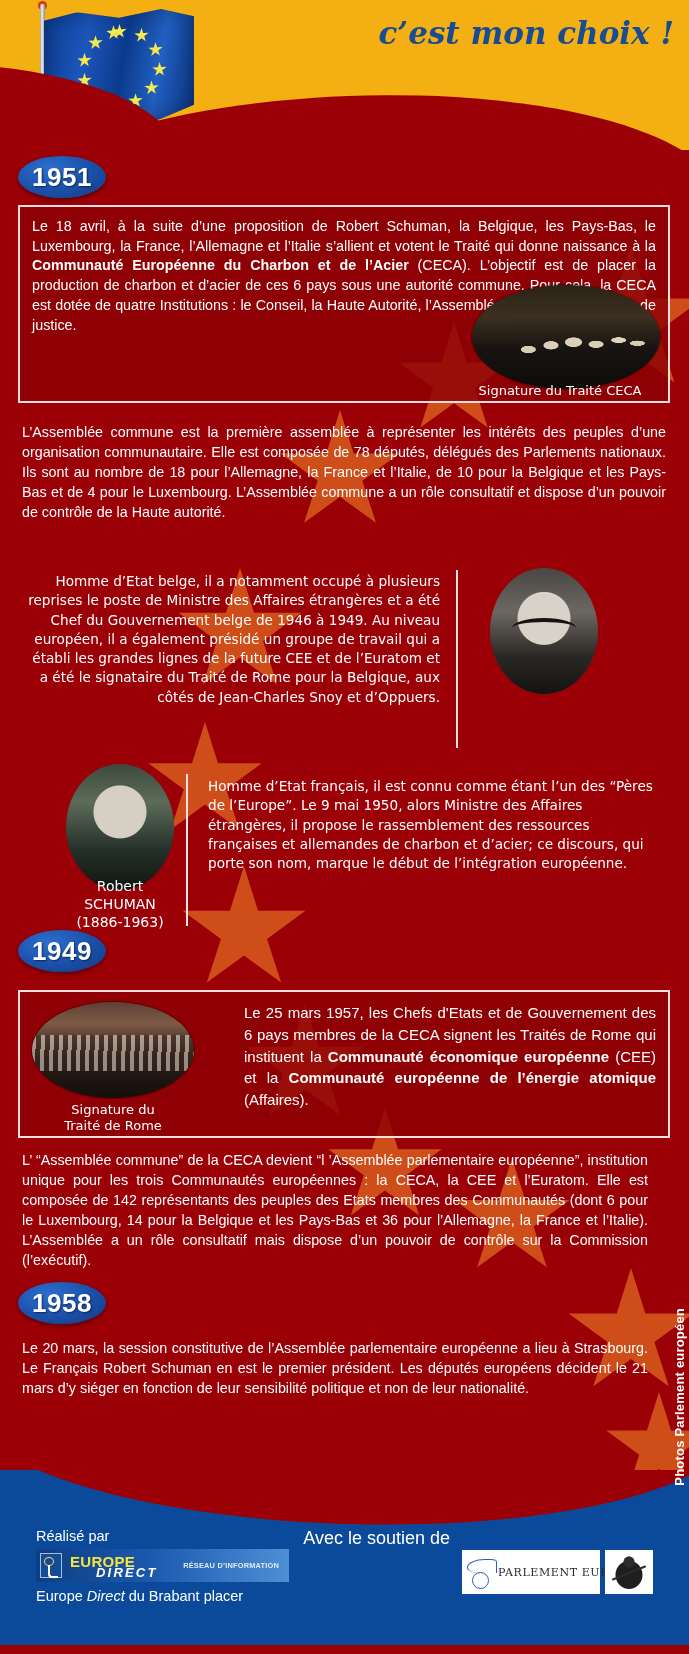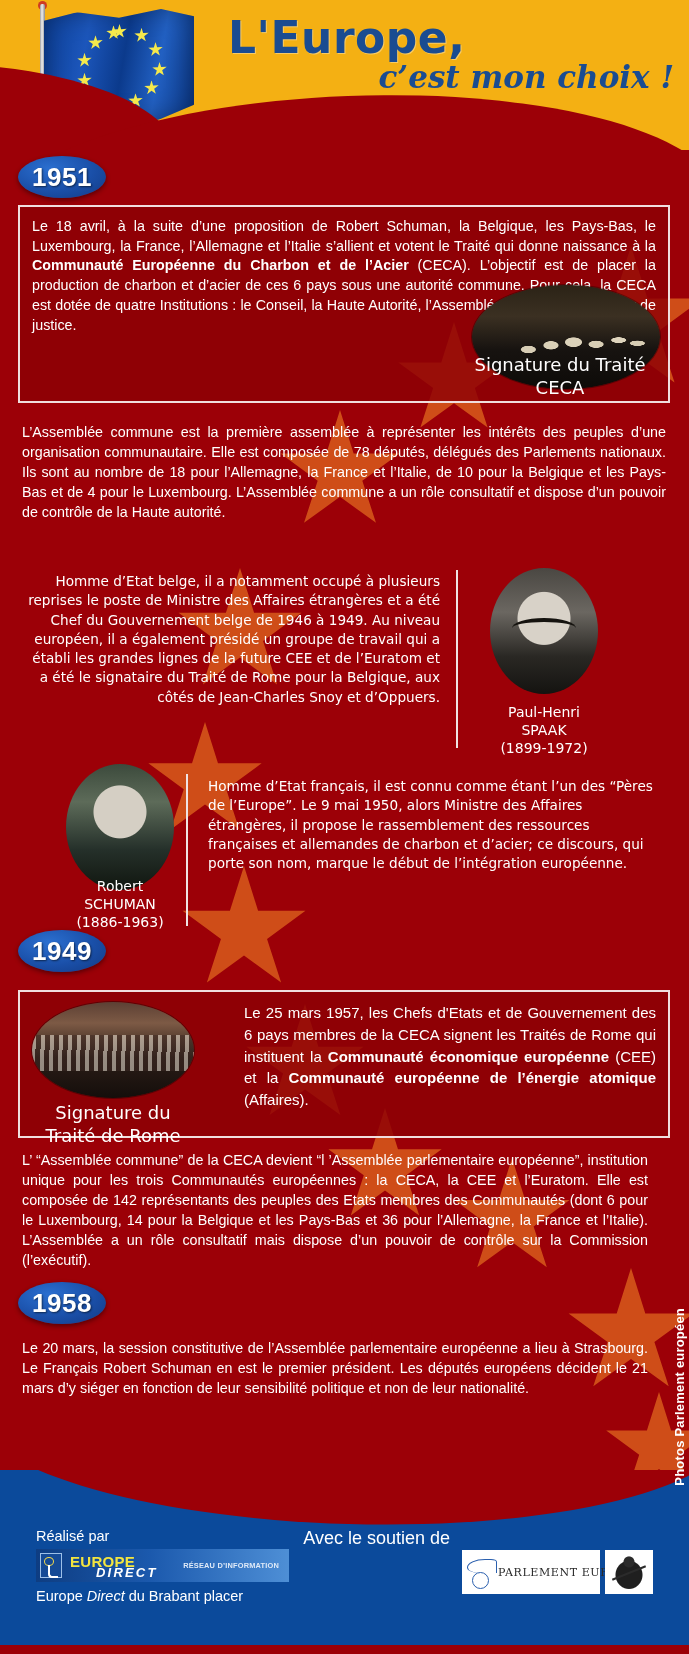--- a/index.html
+++ b/index.html
@@ -229,21 +229,21 @@
   .portrait-schuman {
     background:
       radial-gradient(circle at 50% 38%, #d5cfc4 0 26px, transparent 27px),
       linear-gradient(180deg,#3c4a3c 0%,#5d6b59 30%,#25302a 68%,#10160f 100%);
   }
 
   .caption {
     position: absolute;
     font-family: "DejaVu Sans", sans-serif;
     color: #ffffff;
-    font-size: 18px;
+    font-size: 13px;
     text-align: center;
     line-height: 1.25;
   }
 
   .bio-text {
     position: absolute;
     font-family: "DejaVu Sans", sans-serif;
     color: #ffffff;
     font-size: 13.6px;
     line-height: 1.42;
@@ -490,21 +490,20 @@
         <div class="star" style="left:62px;top:86px;"></div>
         <div class="star" style="left:44px;top:78px;"></div>
         <div class="star" style="left:33px;top:61px;"></div>
         <div class="star" style="left:33px;top:41px;"></div>
         <div class="star" style="left:44px;top:24px;"></div>
         <div class="star" style="left:62px;top:15px;"></div>
       </div>
     </div>
 
     <div class="title-block">
-      <div class="title-main">L'Europe,</div>
       <div class="title-sub">c’est mon choix !</div>
     </div>
 
     <div class="header-wave2"></div>
     <div class="header-wave"></div>
   </div>
 
   <div class="content">
 
     <div class="year-badge" style="left:18px; top:6px;">
@@ -517,25 +516,20 @@
       </div>
       <div class="photo-oval photo-ceca"></div>
       <div class="caption" style="right:8px; bottom:2px; width:200px;">Signature du Traité CECA</div>
     </div>
 
     <div class="plain-para" style="left:22px; top:272px; width:644px;">L’Assemblée commune est la première assemblée à représenter les intérêts des peuples d’une organisation communautaire. Elle est composée de 78 députés, délégués des Parlements nationaux. Ils sont au nombre de 18 pour l’Allemagne, la France et l’Italie, de 10 pour la Belgique et les Pays-Bas et de 4 pour le Luxembourg. L’Assemblée commune a un rôle consultatif et dispose d’un pouvoir de contrôle de la Haute autorité.</div>
 
     <div class="bio-text bio-right" style="left:28px; top:422px; width:412px;">Homme d’Etat belge, il a notamment occupé à plusieurs reprises le poste de Ministre des Affaires étrangères et a été Chef du Gouvernement belge de 1946 à 1949. Au niveau européen, il a également présidé un groupe de travail qui a établi les grandes lignes de la future CEE et de l’Euratom et a été le signataire du Traité de Rome pour la Belgique, aux côtés de Jean-Charles Snoy et d’Oppuers.</div>
     <div class="bio-divider" style="left:456px; top:420px; height:178px;"></div>
     <div class="portrait portrait-spaak" style="left:490px; top:418px;"></div>
-    <div class="person-name" style="left:469px; top:553px;">
-      <div>Paul-Henri</div>
-      <div>SPAAK</div>
-      <div>(1899-1972)</div>
-    </div>
 
     <div class="portrait portrait-schuman" style="left:66px; top:614px;"></div>
     <div class="person-name" style="left:45px; top:727px;">
       <div>Robert</div>
       <div>SCHUMAN</div>
       <div>(1886-1963)</div>
     </div>
     <div class="bio-divider" style="left:186px; top:624px; height:152px;"></div>
     <div class="bio-text bio-left" style="left:208px; top:627px; width:450px;">Homme d’Etat français, il est connu comme étant l’un des “Pères de l’Europe”. Le 9 mai 1950, alors Ministre des Affaires étrangères, il propose le rassemblement des ressources françaises et allemandes de charbon et d’acier; ce discours, qui porte son nom, marque le début de l’intégration européenne.</div>
 

